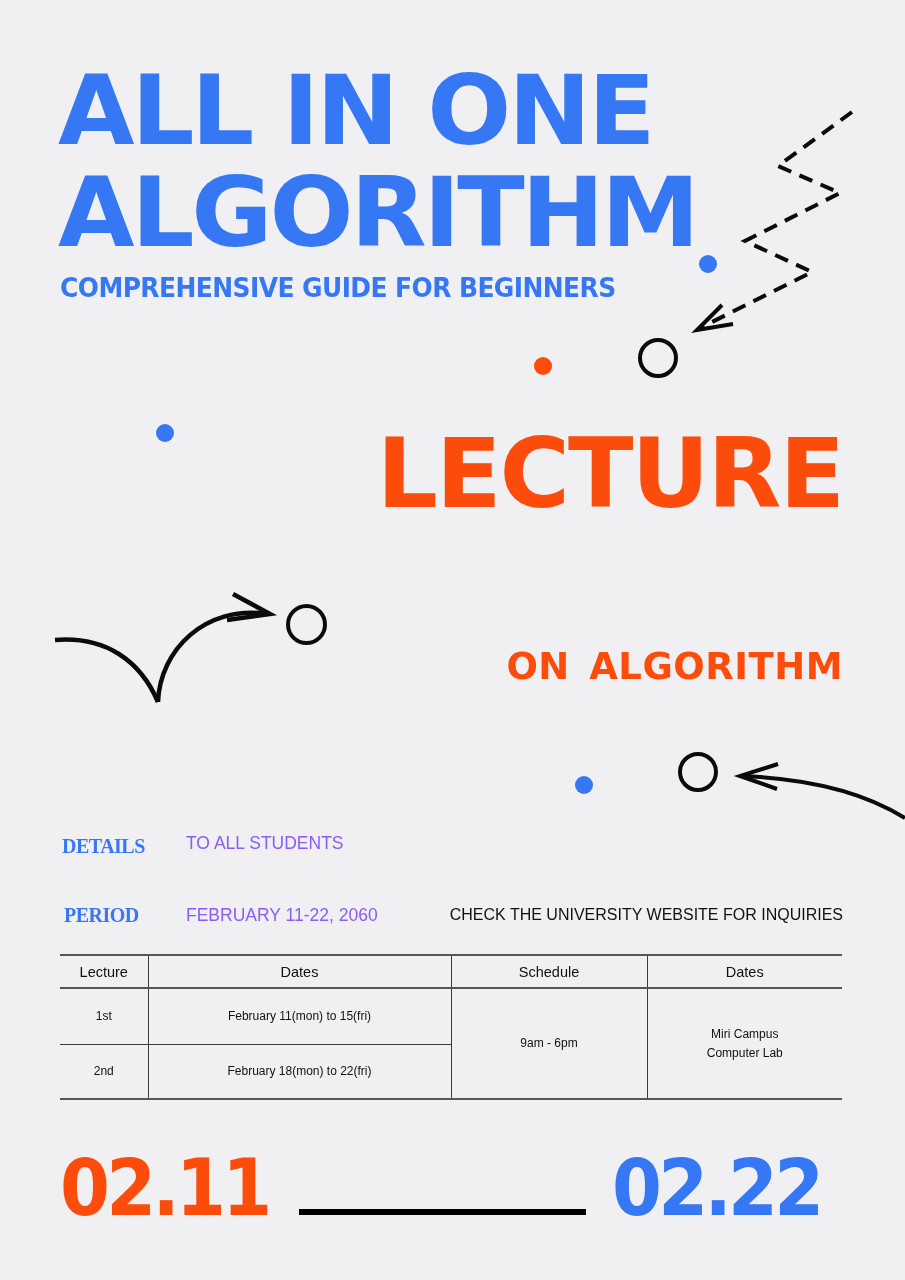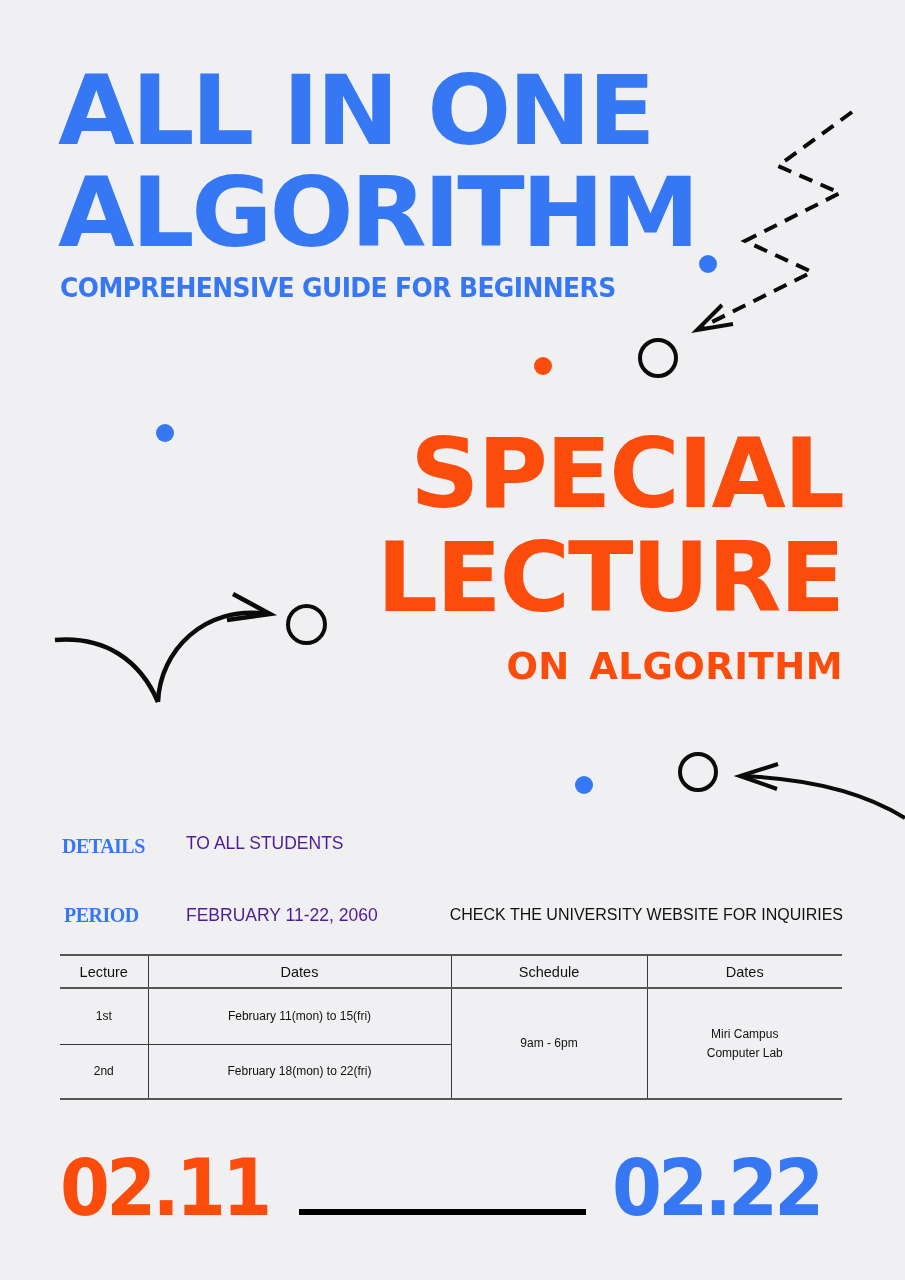--- a/index.html
+++ b/index.html
@@ -25,21 +25,21 @@
     white-space:nowrap;
   }
   .on-algo {
     color:#fc4c0c; font-family:"DejaVu Sans", sans-serif; font-weight:bold;
     font-size:37px; letter-spacing:0.5px; word-spacing:6px; white-space:nowrap;
   }
   .label-blue {
     color:#3677f4; font-family:Liberation Serif, serif; font-weight:bold;
     font-size:20px; letter-spacing:-0.5px;
   }
-  .detail-text { color:#4c1d95; font-size:17.5px; line-height:26px; white-space:nowrap; }
+  .detail-text { color:#8b5cf6; font-size:17.5px; line-height:26px; white-space:nowrap; }
   .note-text { color:#111; font-size:16px; white-space:nowrap; }
   .dot { border-radius:50%; }
   .ring { border:4px solid #0b0b0b; border-radius:50%; box-sizing:border-box; }
 
   table.sched {
     border-collapse:collapse; width:782px;
     font-family:"Liberation Sans", sans-serif; color:#111;
   }
   table.sched th, table.sched td {
     text-align:center; font-weight:normal; padding:0;
@@ -95,21 +95,20 @@
 <div class="abs dot" style="left:699px; top:255px; width:18px; height:18px; background:#3677f4;"></div>
 <div class="abs dot" style="left:534px; top:357px; width:18px; height:18px; background:#fc4c0c;"></div>
 <div class="abs dot" style="left:156px; top:424px; width:18px; height:18px; background:#3677f4;"></div>
 <div class="abs dot" style="left:575px; top:776px; width:18px; height:18px; background:#3677f4;"></div>
 
 <div class="abs ring" style="left:638px; top:338px; width:40px; height:40px;"></div>
 <div class="abs ring" style="left:286px; top:604px; width:41px; height:41px;"></div>
 <div class="abs ring" style="left:678px; top:752px; width:40px; height:40px;"></div>
 
 <div class="abs title-orange" style="right:62px; top:422px;">
-  <div>SPECIAL</div>
   <div>LECTURE</div>
 </div>
 <div class="abs on-algo" style="right:62px; top:645px;">ON ALGORITHM</div>
 
 <div class="abs label-blue" style="left:62px; top:835px;">DETAILS</div>
 <div class="abs detail-text" style="left:186px; top:830px;">
   <div>TO ALL STUDENTS</div>
 </div>
 
 <div class="abs label-blue" style="left:64px; top:904px;">PERIOD</div>

